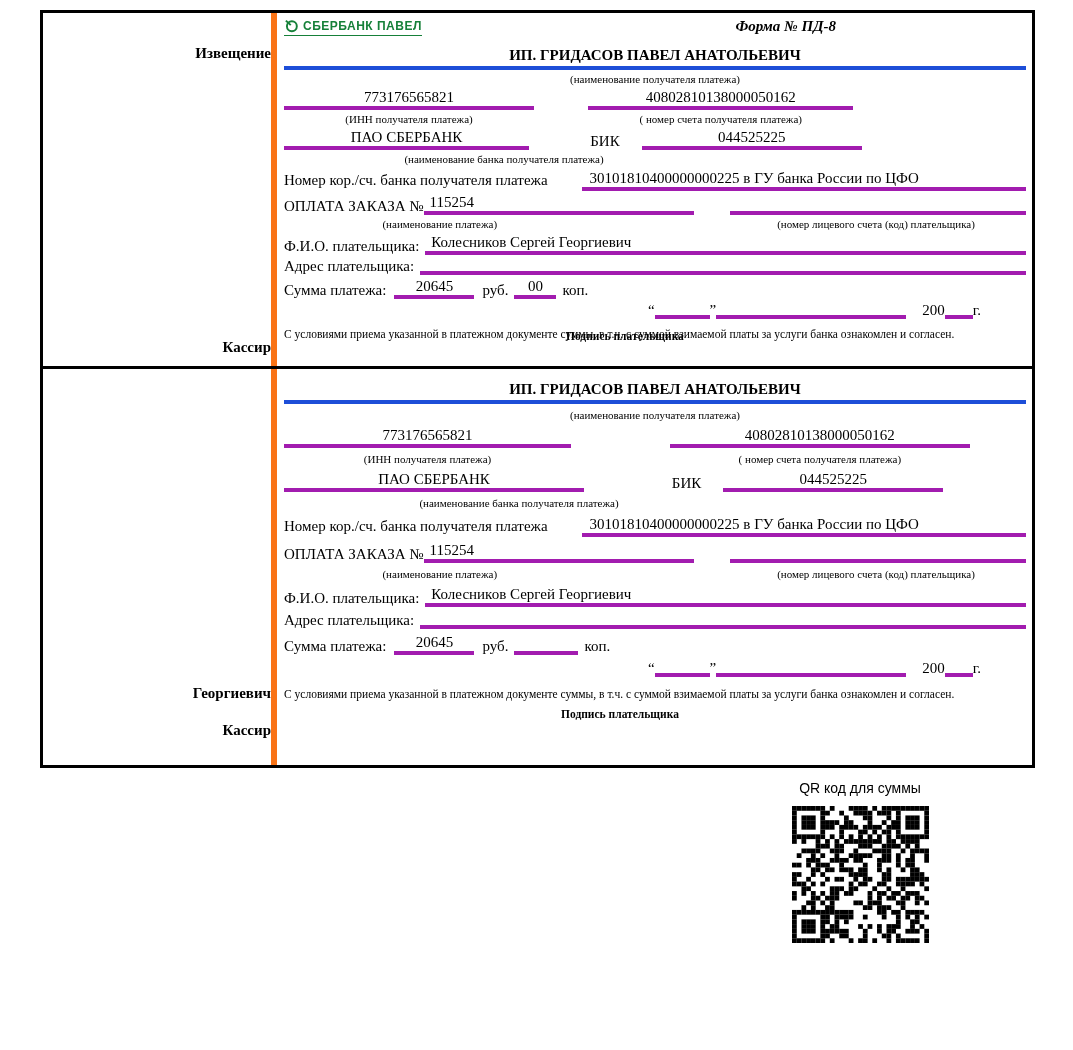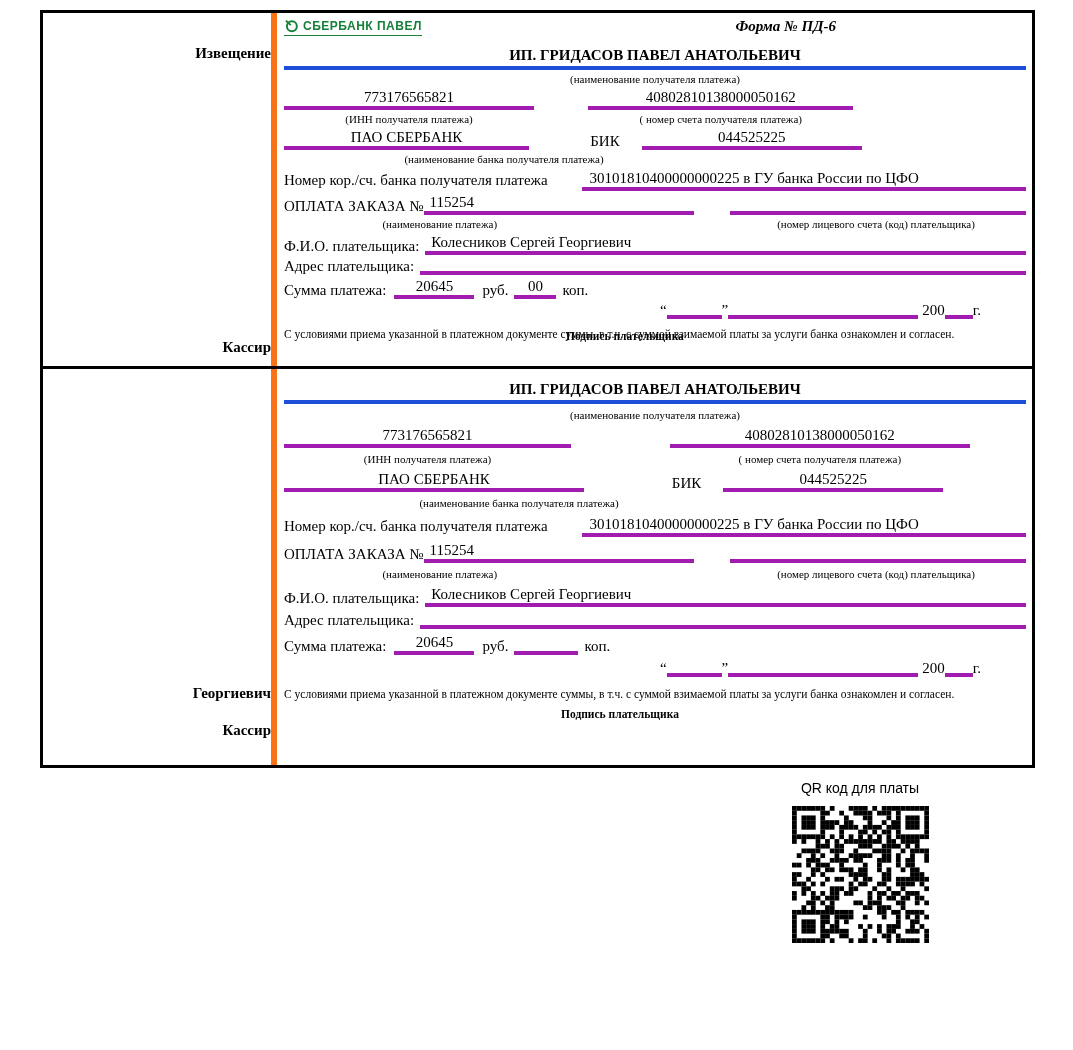--- a/index.html
+++ b/index.html
@@ -76,21 +76,21 @@
   .fio-value { flex:1; margin-left:6px; padding-left:6px; }
   .addr-value { flex:1; margin-left:6px; height:17px; }
   .sumw { width:80px; text-align:center; margin:0 8px; }
   .kopw { width:42px; text-align:center; margin:0 6px; }
   .kopw2 { width:64px; }
 
   .date-row { display:flex; justify-content:flex-end; align-items:flex-end; margin-right:45px; }
   .dw1 { width:55px; height:16px; }
   .dw2 { width:190px; height:16px; }
   .dw3 { width:28px; height:16px; }
-  .date-row .yr { margin-left:4px; }
+  .date-row .yr { margin-left:16px; }
 
   .terms-wrap { position:relative; margin-top:5px; }
   .terms-text { font-size:11.5px; line-height:1.35; width:672px; }
   .signature { font-weight:bold; font-size:11.5px; }
   .notice-sig { position:absolute; left:282px; bottom:0; }
   .receipt-sig { width:672px; text-align:center; margin-top:6px; }
 
   
   .qr-area { position:absolute; left:775px; top:780px; width:170px; text-align:center; }
   .qr-caption { font-family:"Liberation Sans",sans-serif; font-size:14px; margin-bottom:10px; color:#000; }
@@ -110,21 +110,21 @@
       <div class="body">
 
         <div class="logo-row frow">
           <div class="sber-logo">
             <svg class="sber-mark" viewBox="0 0 20 20">
               <circle cx="10.5" cy="11" r="6.6" fill="none" stroke="#168039" stroke-width="2.6"></circle>
               <path d="M2.5 3.5 L9 9.5" stroke="#168039" stroke-width="2.6" fill="none"></path>
             </svg>
             <span class="sber-text">СБЕРБАНК ПАВЕЛ</span>
           </div>
-          <div class="form-number">Форма № ПД-6</div>
+          <div class="form-number">Форма № ПД-8</div>
         </div>
 
         <div class="payee frow">ИП. ГРИДАСОВ ПАВЕЛ АНАТОЛЬЕВИЧ</div>
         <div class="caption frow">(наименование получателя платежа)</div>
 
         <div class="cols frow">
           <div class="colL">
               <div class="u uw-inn">773176565821</div>
             </div>
           <div class="colR">
@@ -288,21 +288,21 @@
         <div class="terms-wrap">
           <div class="terms-text">С условиями приема указанной в платежном документе суммы, в т.ч. с суммой взимаемой платы за услуги банка ознакомлен и согласен.</div>
           <div class="signature receipt-sig">Подпись плательщика</div>
         </div>
 
       </div>
     </div>
   </div>
 
   <div class="qr-area">
-    <div class="qr-caption">QR код для платы</div>
+    <div class="qr-caption">QR код для суммы</div>
     <svg id="qr-code" class="qr-svg" width="137" height="137" viewBox="0 0 136.3 136.3">
         <g fill="#000">
           <rect x="0.00" y="0.00" width="4.75" height="4.75"></rect>
           <rect x="4.70" y="0.00" width="4.75" height="4.75"></rect>
           <rect x="9.40" y="0.00" width="4.75" height="4.75"></rect>
           <rect x="14.10" y="0.00" width="4.75" height="4.75"></rect>
           <rect x="18.80" y="0.00" width="4.75" height="4.75"></rect>
           <rect x="23.50" y="0.00" width="4.75" height="4.75"></rect>
           <rect x="28.20" y="0.00" width="4.75" height="4.75"></rect>
           <rect x="37.60" y="0.00" width="4.75" height="4.75"></rect>

